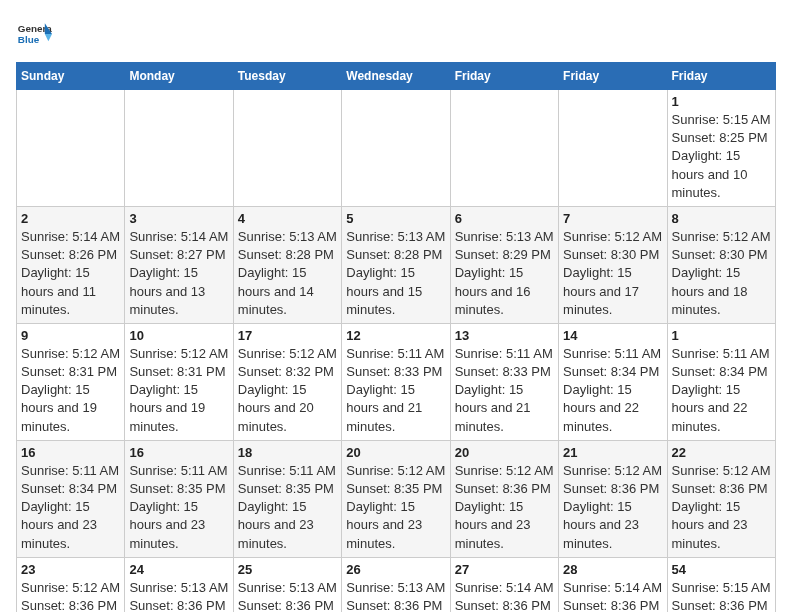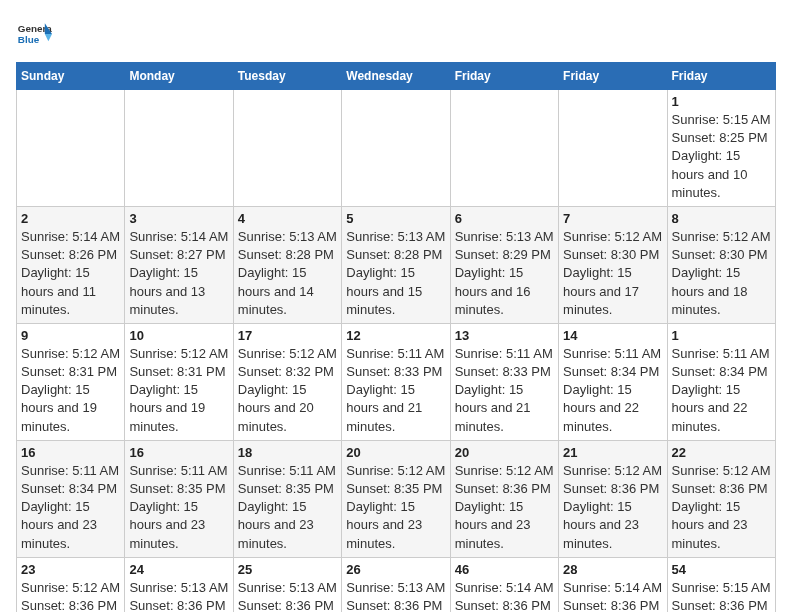--- a/index.html
+++ b/index.html
@@ -283,21 +283,21 @@
 Sunset: 8:36 PM
 Daylight: 15 hours and 23 minutes.</div>
         </td>
         <td>
           <span class="day-number">26</span>
           <div class="day-info" style="white-space: pre-line;">Sunrise: 5:13 AM
 Sunset: 8:36 PM
 Daylight: 15 hours and 22 minutes.</div>
         </td>
         <td>
-          <span class="day-number">46</span>
+          <span class="day-number">27</span>
           <div class="day-info" style="white-space: pre-line;">Sunrise: 5:14 AM
 Sunset: 8:36 PM
 Daylight: 15 hours and 22 minutes.</div>
         </td>
         <td>
           <span class="day-number">28</span>
           <div class="day-info" style="white-space: pre-line;">Sunrise: 5:14 AM
 Sunset: 8:36 PM
 Daylight: 15 hours and 22 minutes.</div>
         </td>

